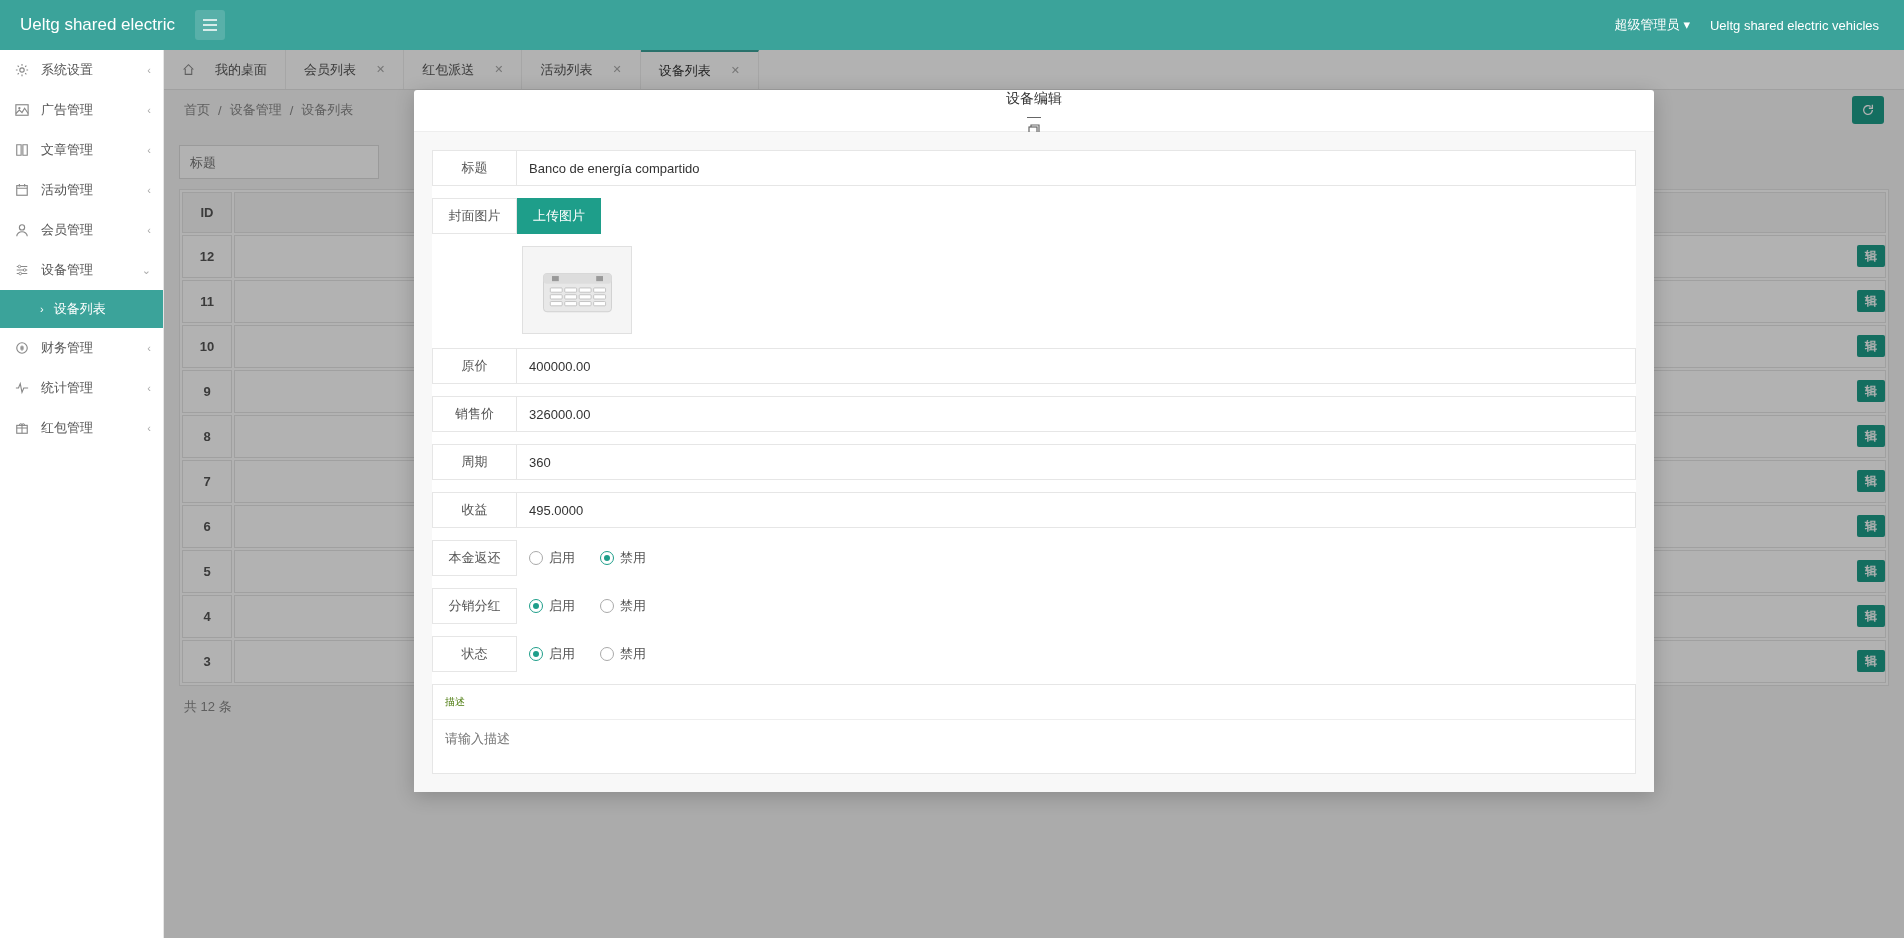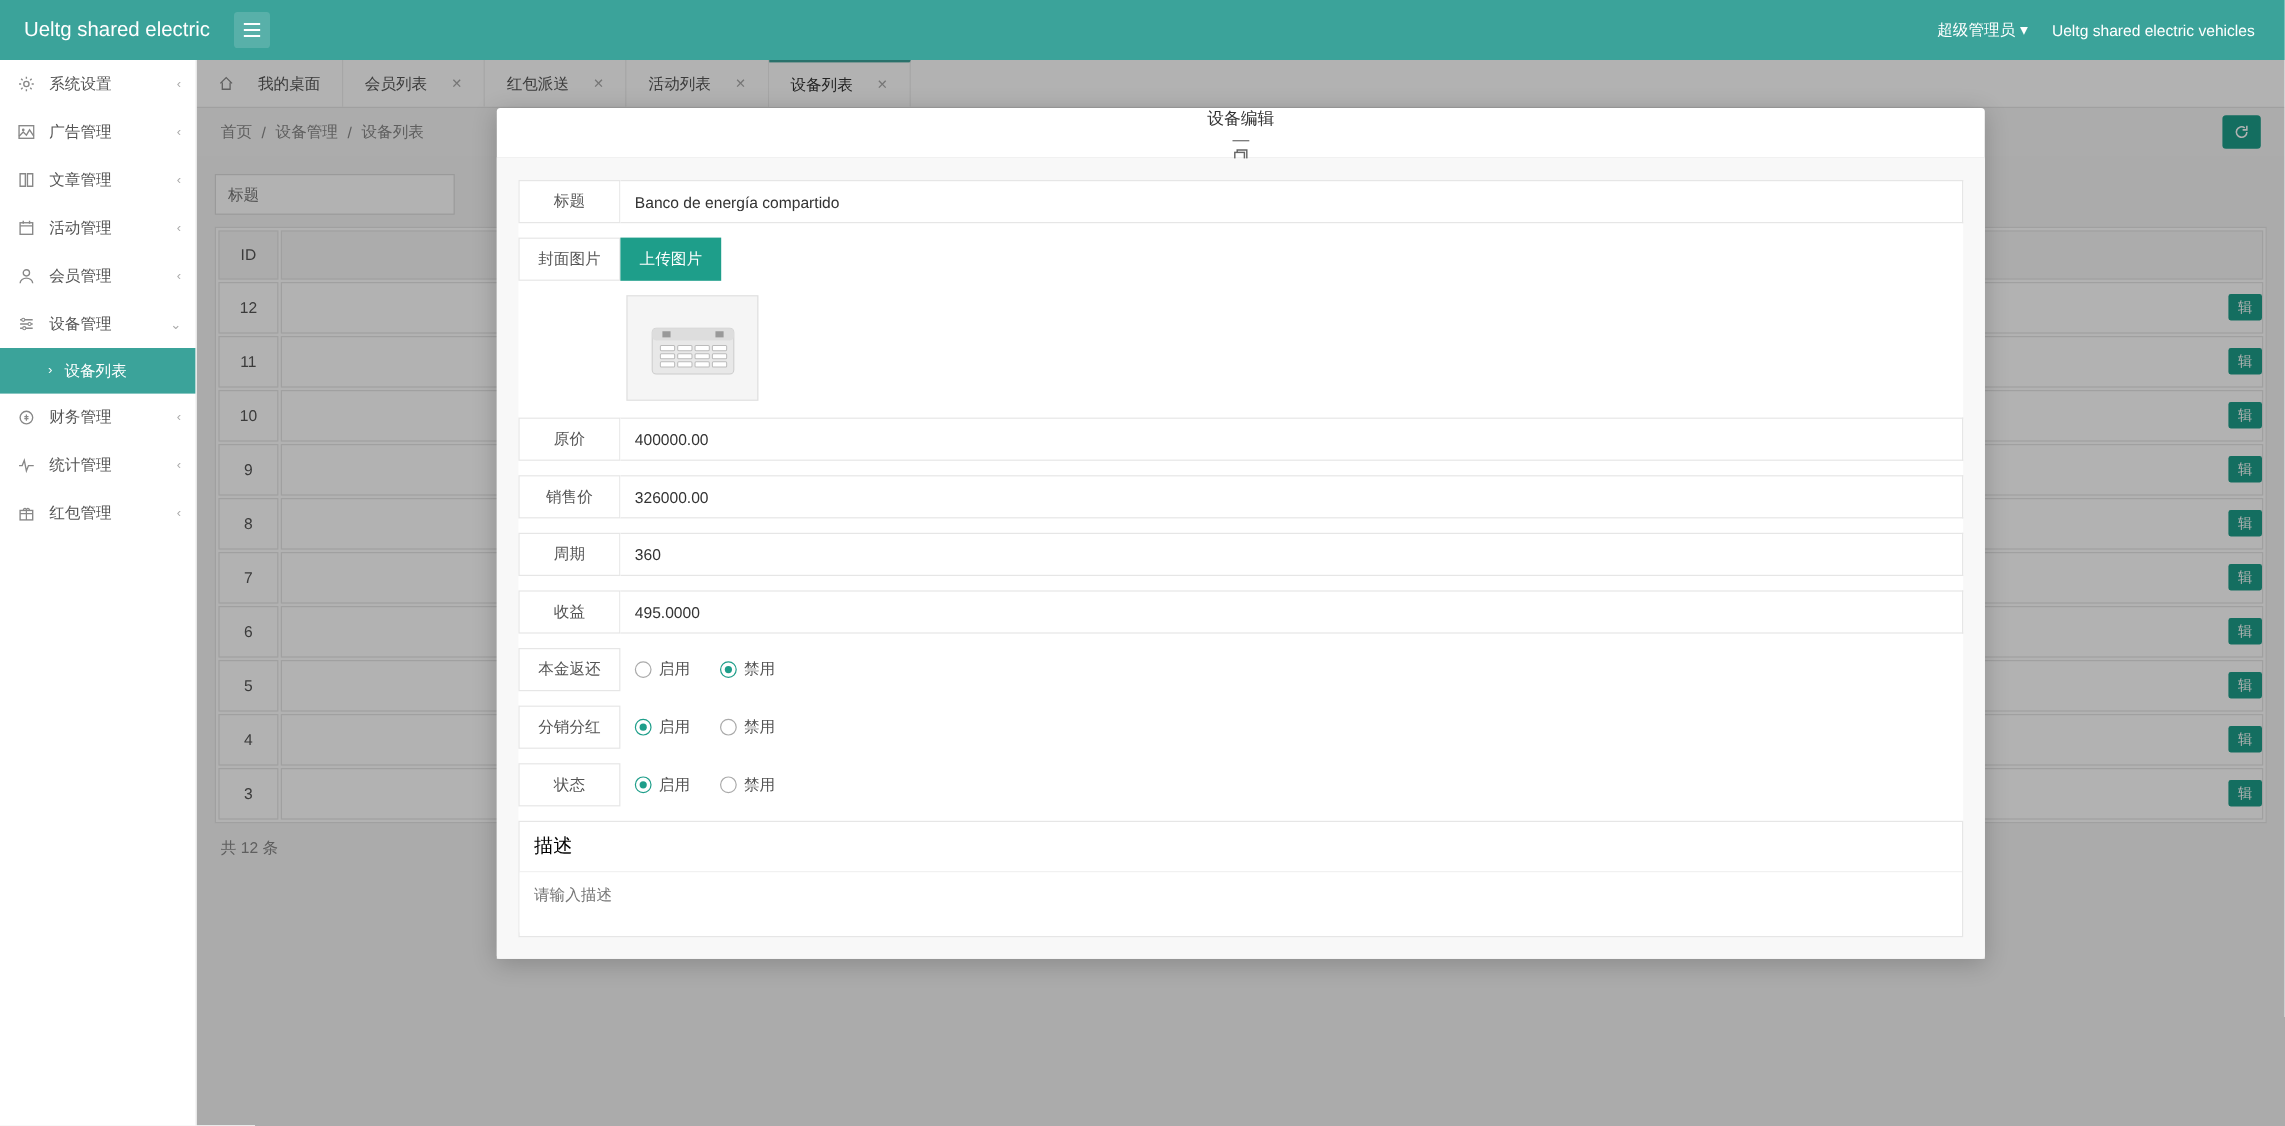--- a/index.html
+++ b/index.html
@@ -21,21 +21,21 @@
 .tabs { height: 40px; background: #fff; border-bottom: 1px solid #e6e6e6; display: flex; align-items: stretch; }
 .tabs .tab { padding: 0 18px; display: flex; align-items: center; gap: 20px; border-right: 1px solid #eee; cursor: pointer; font-size: 13px; color: #555; }
 .tabs .tab.active { border-top: 2px solid #3ba39a; color: #333; background: #fff; }
 .tabs .tab .close { color: #aaa; font-size: 11px; }
 .breadcrumb { height: 40px; padding: 0 20px; display: flex; align-items: center; color: #888; font-size: 13px; background: #f7f7f7; gap: 8px; }
 .breadcrumb .refresh { margin-left: auto; width: 32px; height: 28px; background: #1e9e8a; color: #fff; border-radius: 3px; display: flex; align-items: center; justify-content: center; cursor: pointer; }
 .content { flex: 1; padding: 15px; overflow: auto; }
 .search-row { display: flex; gap: 8px; margin-bottom: 10px; }
 .search-row input { width: 200px; height: 34px; border: 1px solid #ddd; padding: 0 10px; font-size: 13px; }
 .table { width: 100%; border: 1px solid #e6e6e6; background: #fff; }
-.table th, .table td { border: 1px solid #e6e6e6; padding: 12px 0; text-align: left; font-size: 13px; font-weight: normal; color: #555; }
+.table th, .table td { border: 1px solid #e6e6e6; padding: 12px 0; text-align: left; font-size: 13px; font-weight: bold; color: #555; }
 .table th { background: #f7f7f7; }
 .table .id-col { width: 50px; text-align: center; }
 .table .op-btn { background: #1e9e8a; color: #fff; padding: 4px 8px; border-radius: 2px; font-size: 12px; cursor: pointer; }
 .footer-info { padding: 12px 5px; color: #888; font-size: 13px; }
 .modal-overlay { position: absolute; inset: 0; background: rgba(0,0,0,0.3); display: flex; justify-content: center; align-items: flex-start; padding-top: 40px; }
 .modal { width: 1240px; max-width: 95%; background: #fff; border-radius: 3px; box-shadow: 0 4px 20px rgba(0,0,0,0.2); display: flex; flex-direction: column; max-height: calc(100vh - 100px); }
 .modal-header { height: 42px; display: flex; align-items: center; padding: 0 15px; border-bottom: 1px solid #eee; font-size: 14px; color: #333; flex-direction: column; }
 .modal-header .title { flex: 1; }
 .modal-header .win-icon { width: 20px; cursor: pointer; color: #666; display: flex; justify-content: center; font-size: 14px; }
 .modal-body { padding: 18px; overflow-y: auto; flex: 1; background: #f8f8f8; }
@@ -46,21 +46,21 @@
 .form-row .field input[type=text] { width: 100%; height: 36px; border: 1px solid #e6e6e6; border-left: none; padding: 0 12px; font-size: 13px; color: #333; }
 .upload-btn { height: 36px; padding: 0 16px; background: #1e9e8a; color: #fff; border: none; font-size: 13px; cursor: pointer; }
 .img-preview { width: 110px; height: 88px; border: 1px solid #e0e0e0; margin: 8px 0 0 90px; display: flex; align-items: center; justify-content: center; background: #f5f5f5; }
 .device-svg { width: 85px; height: 65px; }
 .radio-group { display: flex; gap: 25px; padding-left: 12px; align-items: center; height: 36px; }
 .radio-opt { display: flex; align-items: center; gap: 6px; font-size: 13px; color: #555; cursor: pointer; }
 .radio-circle { width: 14px; height: 14px; border: 1px solid #aaa; border-radius: 50%; display: inline-flex; align-items: center; justify-content: center; }
 .radio-circle.checked { border-color: #1e9e8a; }
 .radio-circle.checked::after { content: ''; width: 6px; height: 6px; background: #1e9e8a; border-radius: 50%; }
 .desc-block { border: 1px solid #e6e6e6; }
-.desc-block .desc-label { padding: 10px 12px; font-size: 16px; color: #000000; border-bottom: 1px solid #eee; }
+.desc-block .desc-label { padding: 10px 12px; font-size: 10px; color: #4d7c0f; border-bottom: 1px solid #eee; }
 .desc-block textarea { width: 100%; border: none; padding: 10px 12px; font-size: 13px; color: #333; resize: none; height: 50px; font-family: inherit; }
 svg { display: block; }
 </style>
 </head>
 <body>
 
 <div class="header">
   <div class="brand">Ueltg shared electric</div>
   <div class="menu-toggle">
     <svg width="14" height="12" viewBox="0 0 14 12">

